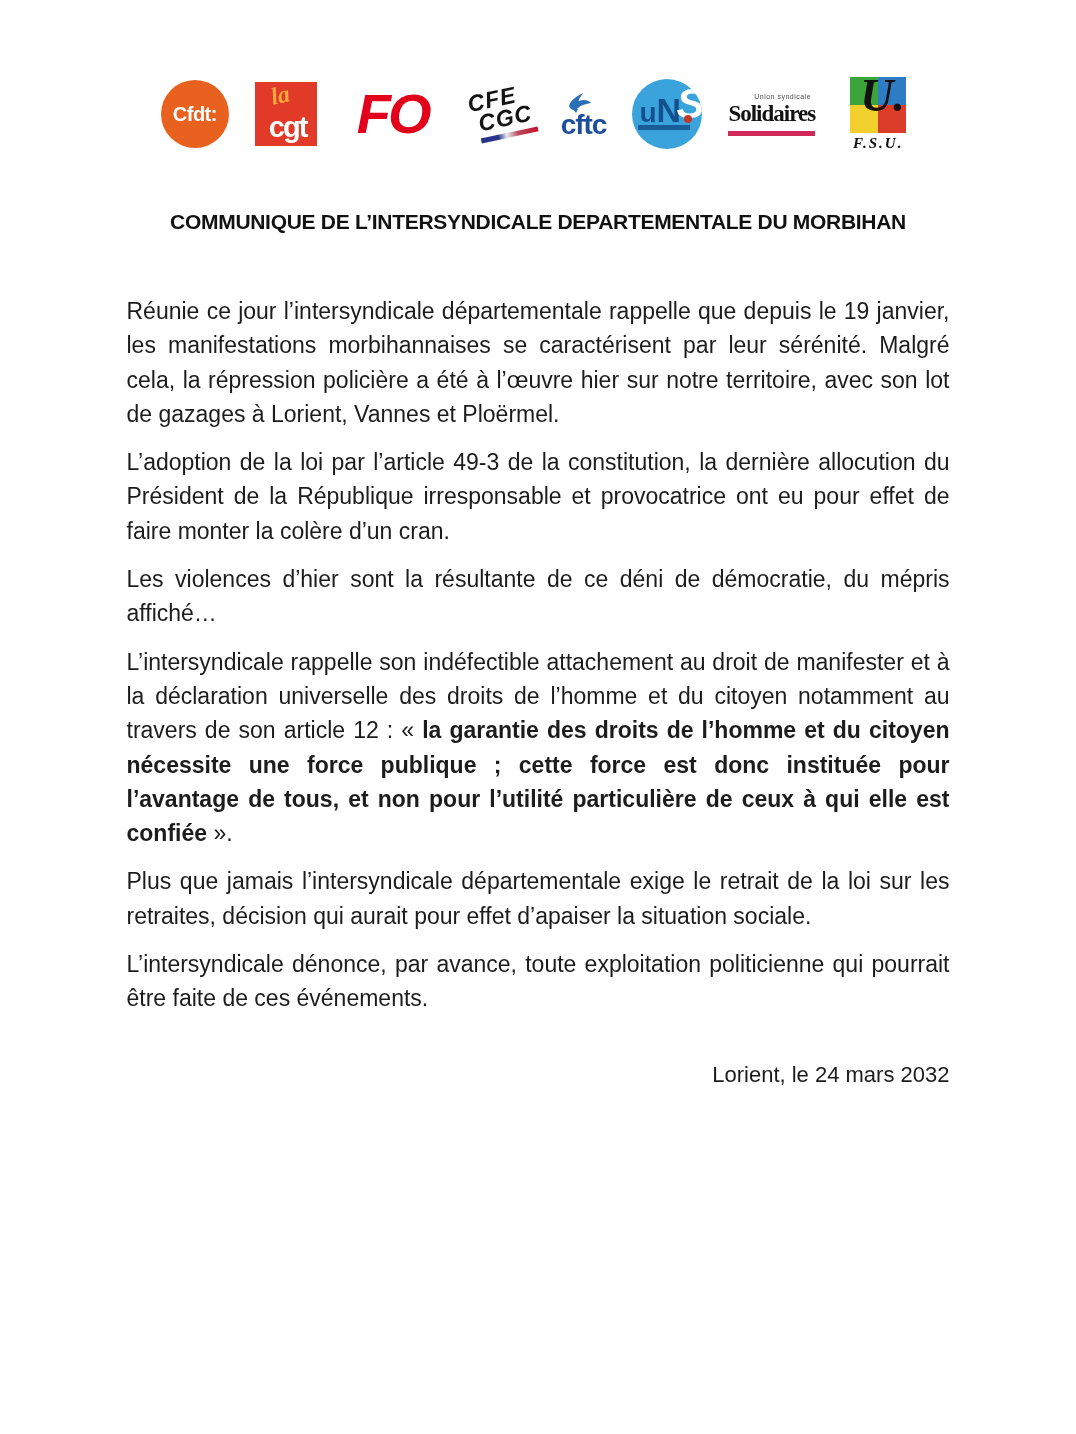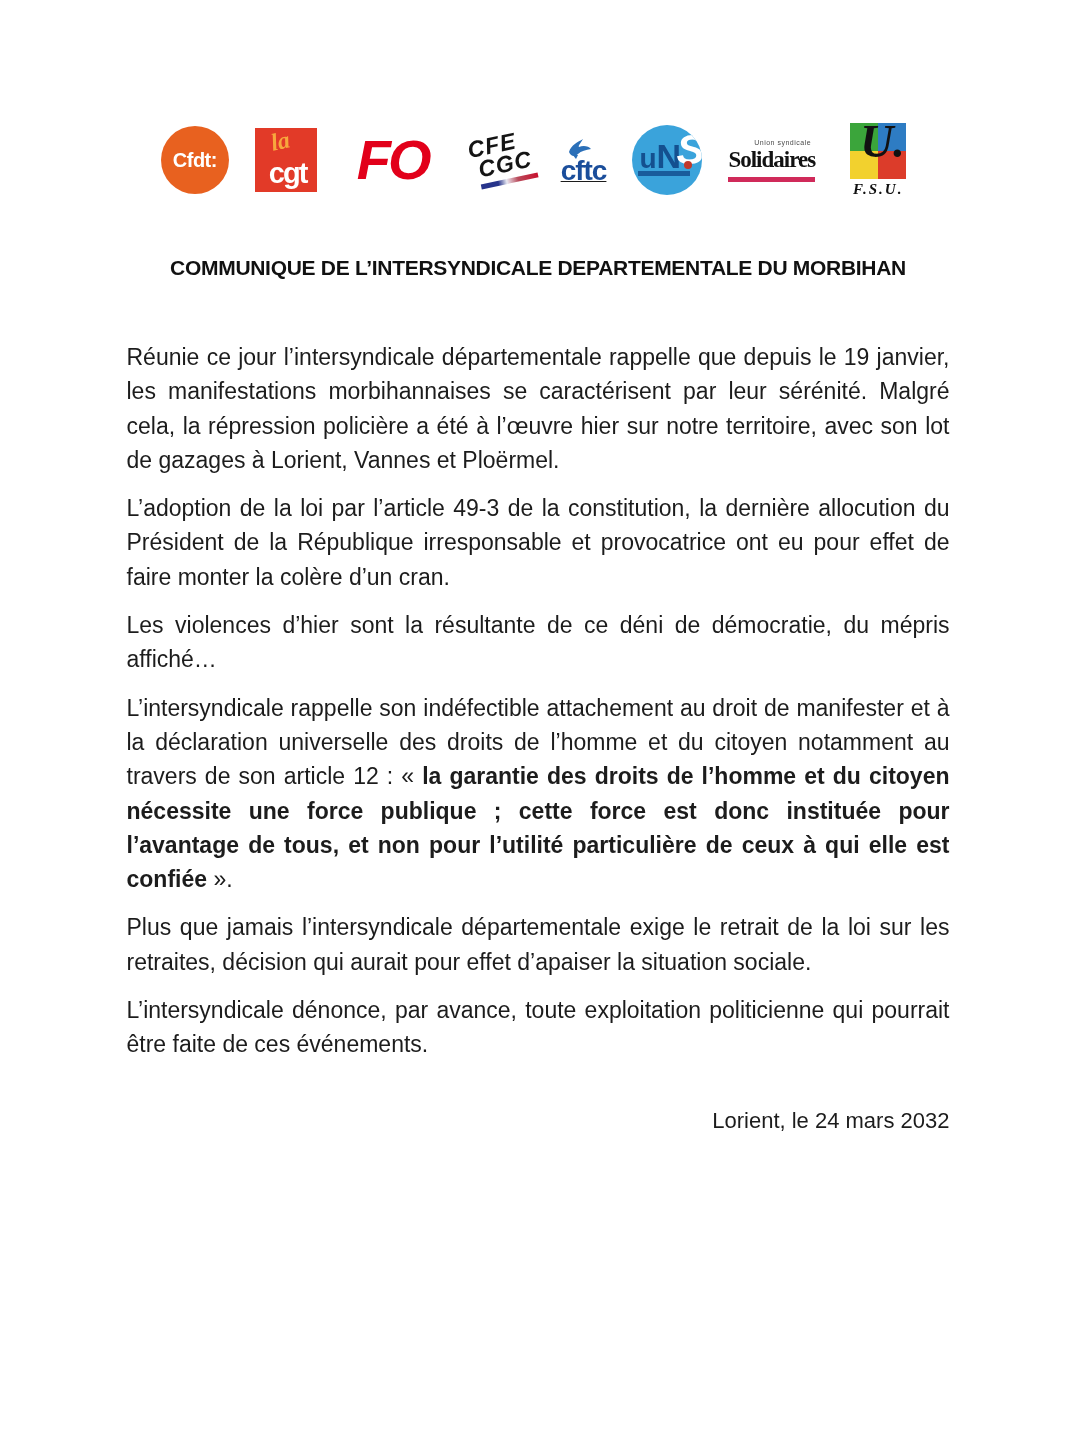--- a/index.html
+++ b/index.html
@@ -11,21 +11,21 @@
     width: 1076px;
     height: 1434px;
     position: relative;
     overflow: hidden;
     font-family: "Liberation Sans", "DejaVu Sans", sans-serif;
     color: #1c1c1c;
   }
 
   
   .logos-row {
-    margin-top: 114px;
+    margin-top: 68px;
     height: 92px;
     display: flex;
     justify-content: center;
     align-items: center;
     gap: 26px;
   }
   .logo { flex: 0 0 auto; position: relative; }
 
   
   .logo-cfdt {
@@ -90,21 +90,21 @@
     letter-spacing: 1px;
   }
   .logo-cfecgc .cfe-line2 { margin-left: 18px; }
   .logo-cfecgc .cfe-stripe {
     margin-top: 4px; margin-left: 20px;
     width: 58px; height: 5px;
     background: linear-gradient(90deg, #27348b 0%, #27348b 30%, #e9e9f2 45%, #b94a5a 65%, #c8102e 100%);
   }
 
   
-  .logo-cftc { text-align: right; padding-top: 2px; text-decoration: underline; }
+  .logo-cftc { text-align: right; padding-top: 2px; }
   .logo-cftc .dove { display: block; margin-left: 2px; margin-bottom: -4px; }
   .logo-cftc .cftc-word {
     color: #1b4e9b;
     font-weight: bold;
     font-size: 28px;
     letter-spacing: -1px;
     line-height: 28px;
   }
 
   

